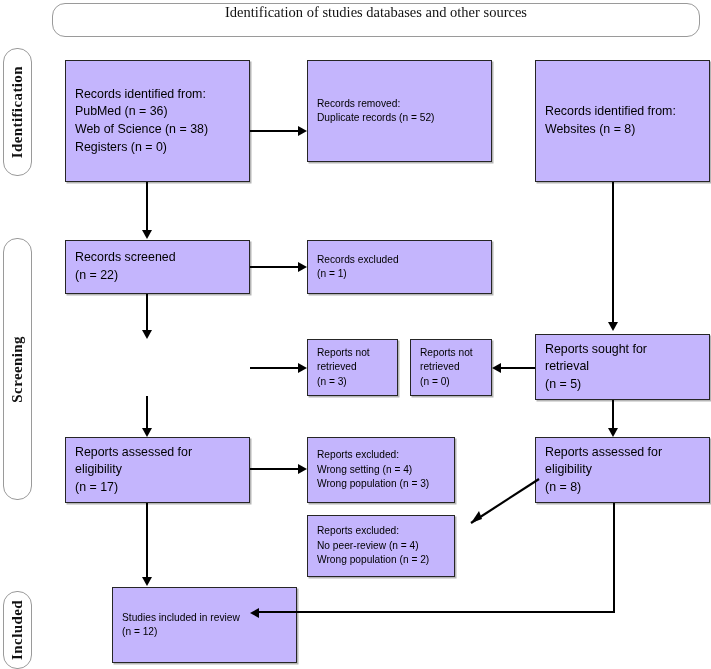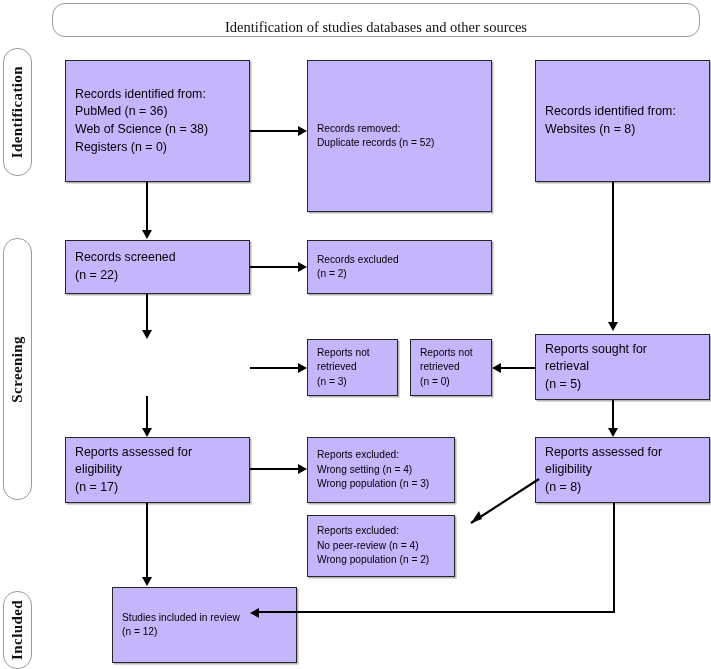--- a/index.html
+++ b/index.html
@@ -43,21 +43,21 @@
   }
 
   
   .banner {
     position: absolute;
     border: 1px solid #9a9a9a;
     border-radius: 13px;
     background: #ffffff;
     box-sizing: border-box;
     display: flex;
-    align-items: flex-end;
+    align-items: flex-start;
     justify-content: center;
   }
   .banner .banner-label {
     font-family: "Liberation Serif", serif;
     font-size: 14.5px;
     color: #111111;
     white-space: nowrap;
   }
 
   
@@ -132,21 +132,21 @@
     <span class="stage-label">Included</span>
   </div>
 
   <div class="node t-big" style="left:65px; top:60px; width:185px; height:122px;">
     <span class="node-text">Records identified from:
 PubMed (n = 36)
 Web of Science (n = 38)
 Registers (n = 0)</span>
   </div>
 
-  <div class="node t-small" style="left:307px; top:60px; width:185px; height:152px;">
+  <div class="node t-small" style="left:307px; top:60px; width:185px; height:102px;">
     <span class="node-text">Records removed:
 Duplicate records (n = 52)</span>
   </div>
 
   <div class="node t-big" style="left:535px; top:60px; width:175px; height:122px;">
     <span class="node-text">Records identified from:
 Websites (n = 8)</span>
   </div>
 
   <div class="line-h" style="left:250px; top:130px; width:48px;"></div>
@@ -158,21 +158,21 @@
   <div class="line-v" style="left:612px; top:182px; height:140px;"></div>
   <div class="arrow-head arrow-down" style="left:607.5px; top:322px;"></div>
 
   <div class="node t-big" style="left:65px; top:240px; width:185px; height:54px;">
     <span class="node-text">Records screened
 (n = 22)</span>
   </div>
 
   <div class="node t-small" style="left:307px; top:240px; width:185px; height:54px;">
     <span class="node-text">Records excluded
-(n = 2)</span>
+(n = 1)</span>
   </div>
 
   <div class="line-h" style="left:250px; top:266px; width:48px;"></div>
   <div class="arrow-head arrow-right" style="left:298px; top:261.5px;"></div>
 
   <div class="line-v" style="left:146px; top:294px; height:36px;"></div>
   <div class="arrow-head arrow-down" style="left:141.5px; top:330px;"></div>
 
 
   <div class="node t-small" style="left:307px; top:339px; width:91px; height:57px;">

